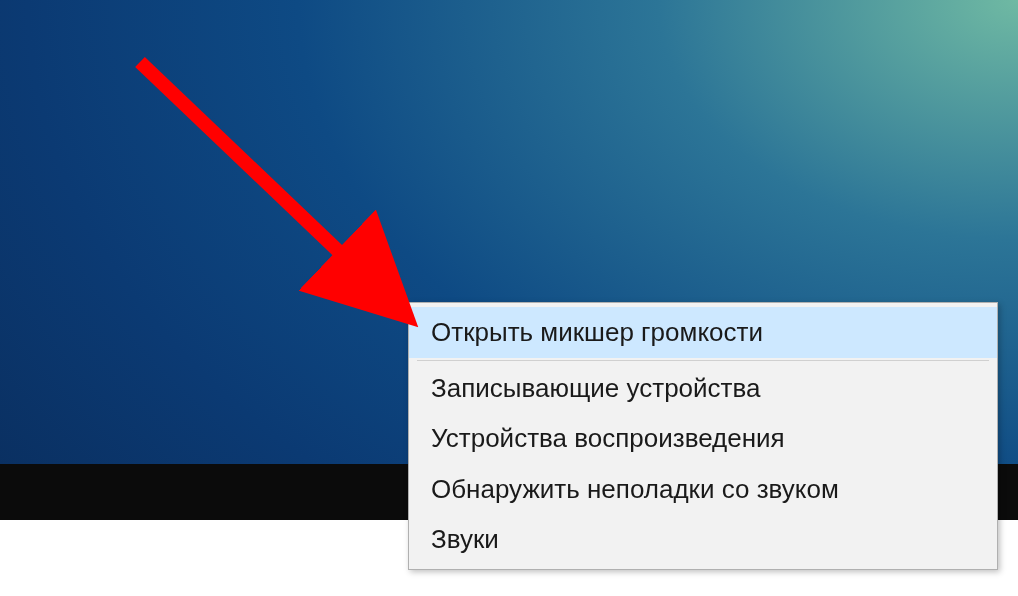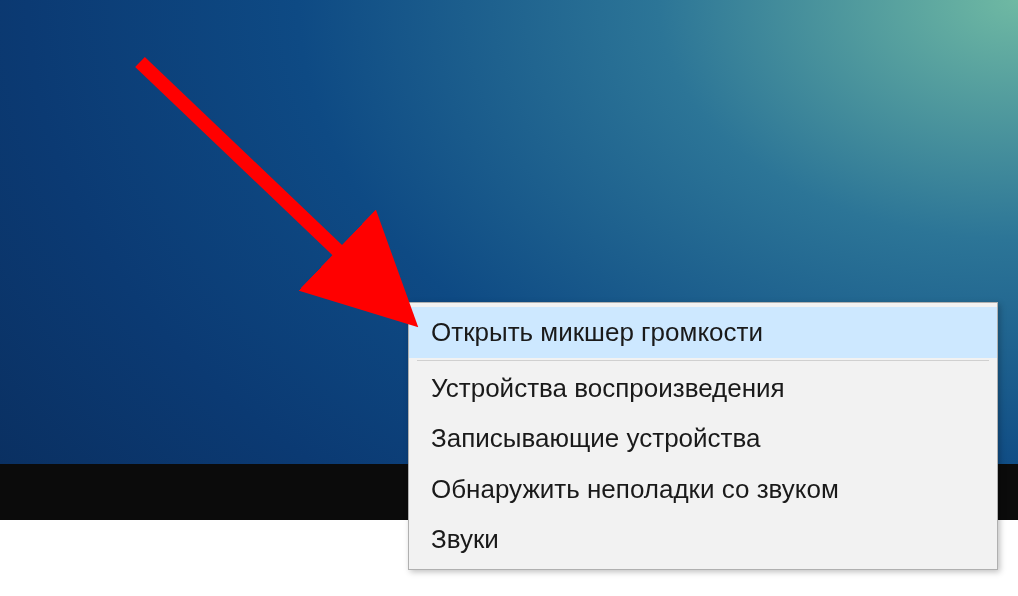--- a/index.html
+++ b/index.html
@@ -66,22 +66,22 @@
 </head>
 <body>
 
 <div class="stage">
 
   <div class="taskbar"></div>
 
   <div class="context-menu">
     <div class="menu-item highlight">Открыть микшер громкости</div>
     <div class="menu-sep"></div>
+    <div class="menu-item">Записывающие устройства</div>
     <div class="menu-item">Устройства воспроизведения</div>
-    <div class="menu-item">Записывающие устройства</div>
     <div class="menu-item">Обнаружить неполадки со звуком</div>
     <div class="menu-item">Звуки</div>
   </div>
 
   <svg class="arrow-svg" width="1018" height="596">
     <defs>
       <marker id="arrowhead" markerWidth="8" markerHeight="8" refX="6" refY="4" orient="auto">
         <polygon points="0 0, 8 4, 0 8" fill="#ff0000"></polygon>
       </marker>
     </defs>

